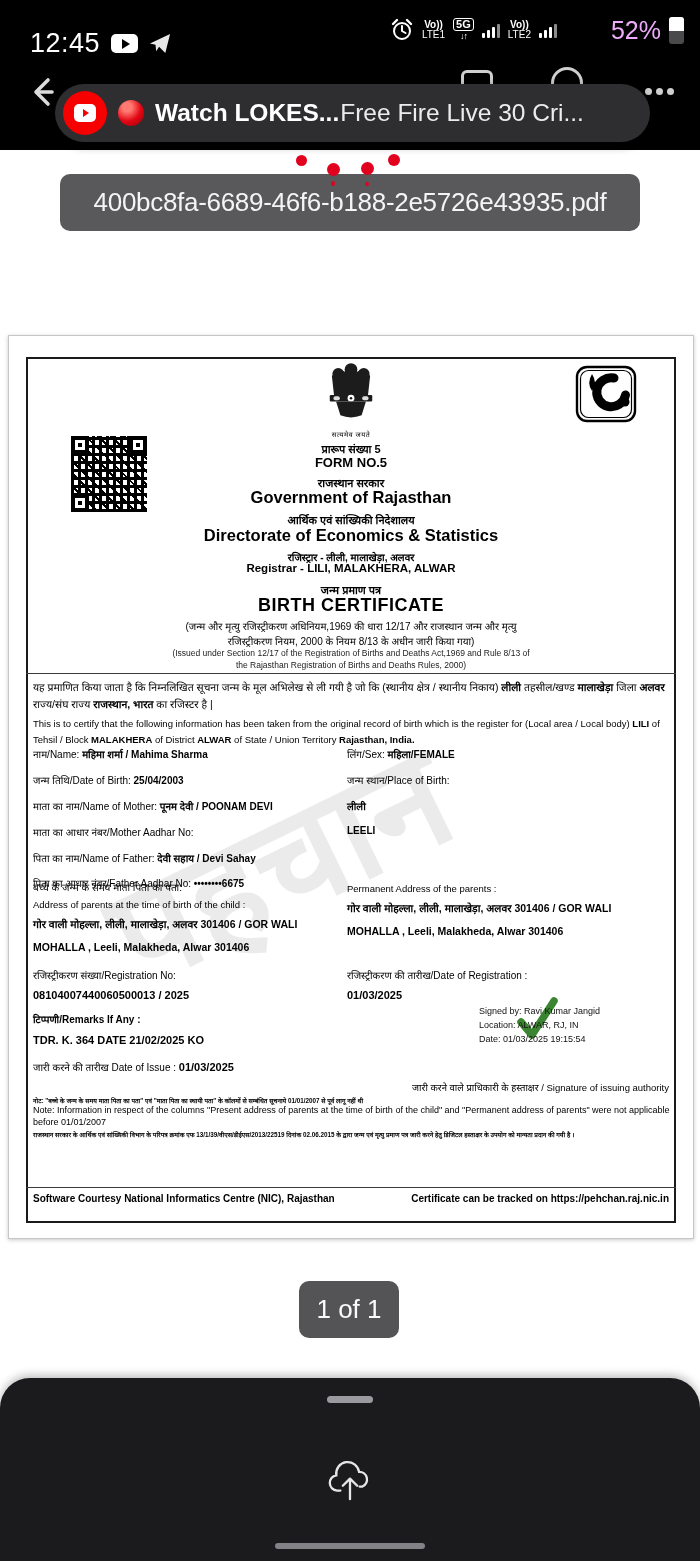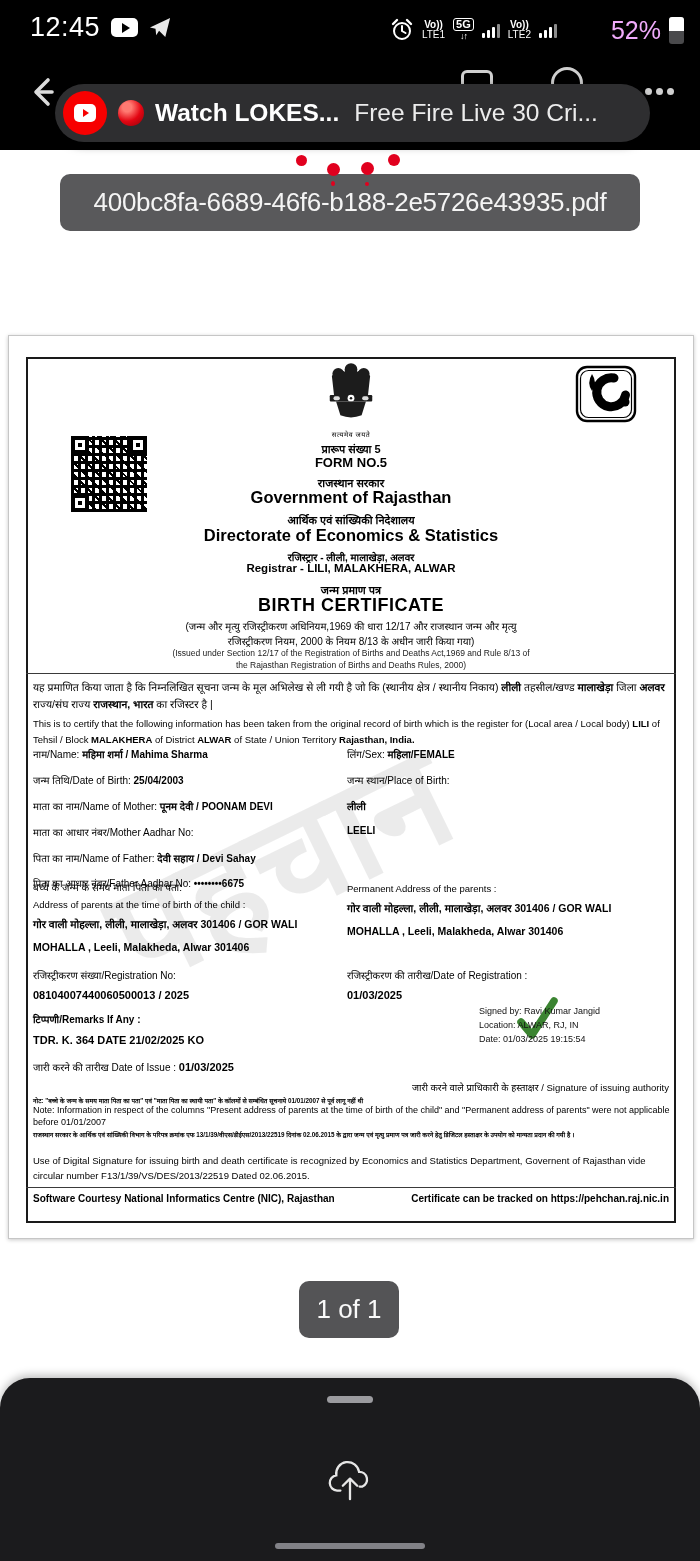--- a/index.html
+++ b/index.html
@@ -1,21 +1,21 @@
 <!DOCTYPE html>
 <html><head>
 <meta charset="utf-8">
 <style>
   html,body{margin:0;padding:0;background:#000;}
   .screen{position:relative;width:700px;height:1561px;margin:0 auto;background:#fff;overflow:hidden;
           font-family:"Liberation Sans","DejaVu Sans",sans-serif;}
 
   
   .top-black{position:absolute;left:0;top:0;width:700px;height:150px;background:#000;}
-  .sb-left{position:absolute;left:30px;top:12px;display:flex;align-items:center;gap:11px;}
+  .sb-left{position:absolute;left:30px;top:28px;display:flex;align-items:center;gap:11px;}
   .sb-time{color:#fff;font-size:27px;font-weight:400;letter-spacing:.5px;}
   .yt-badge{width:27px;height:19px;background:#fff;border-radius:5px;display:flex;align-items:center;justify-content:center;}
   .yt-badge i{display:block;width:0;height:0;border-left:8px solid #000;border-top:5px solid transparent;border-bottom:5px solid transparent;margin-left:2px;}
   .sb-right{position:absolute;right:16px;top:8px;height:44px;display:flex;align-items:center;gap:8px;color:#fff;}
   .sb-stack{display:flex;flex-direction:column;align-items:center;line-height:10px;}
   .sb-stack .s1{font-size:10px;font-weight:bold;}
   .sb-stack .s2{font-size:10px;}
   .badge5g{display:flex;flex-direction:column;align-items:center;line-height:11px;}
   .badge5g .box{border:1.5px solid #fff;border-radius:3px;font-size:11px;font-weight:bold;padding:0 2px;}
   .badge5g .arr{font-size:9px;letter-spacing:-1px;}
@@ -37,21 +37,21 @@
   .menu-dots i{display:block;width:7px;height:7px;border-radius:50%;background:#cfcfcf;}
 
   
   .notif{position:absolute;left:55px;top:84px;width:595px;height:58px;background:#2e2e30;border-radius:29px;
          display:flex;align-items:center;z-index:5;box-shadow:0 3px 10px rgba(0,0,0,.55);}
   .notif-yt{width:44px;height:44px;border-radius:50%;background:#f70000;margin-left:8px;flex:none;
             display:flex;align-items:center;justify-content:center;}
   .notif-ball{width:26px;height:26px;border-radius:50%;margin-left:11px;flex:none;
               background:radial-gradient(circle at 35% 28%,#ff7a72 0 18%,#e30613 55%,#8f0007 100%);}
   .notif-title{margin-left:11px;color:#fff;font-size:24.5px;font-weight:bold;white-space:nowrap;}
-  .notif-body{margin-left:15px;color:#ececec;font-size:24.5px;white-space:nowrap;}
+  .notif-body{margin-left:1px;color:#ececec;font-size:24.5px;white-space:nowrap;}
 
   
   .rdot{position:absolute;border-radius:50%;background:#e1001e;z-index:6;}
 
   
   .filechip{position:absolute;left:60px;top:174px;width:580px;height:57px;background:#59595b;border-radius:10px;
             display:flex;align-items:center;justify-content:center;z-index:4;}
   .filechip span{color:#f4f4f4;font-size:26px;letter-spacing:-.3px;white-space:nowrap;}
 
   
@@ -287,21 +287,20 @@
       <path d="M8 26 L19 39 L41 5" fill="none" stroke="#2a7a1f" stroke-width="7.5" stroke-linecap="round" stroke-linejoin="round" opacity="0.92"></path>
     </svg>
 
     <div class="frow" style="left:24px;top:724px;"><span class="lbl">जारी करने की तारीख Date of Issue : </span><span class="val" style="font-size:11px;">01/03/2025</span></div>
 
     <div class="frow" style="left:250px;top:745px;width:410px;text-align:right;font-size:9.5px;">जारी करने वाले प्राधिकारी के हस्ताक्षर / Signature of issuing authority</div>
 
     <div class="tiny" style="left:24px;top:760px;width:636px;">नोट: "बच्चे के जन्म के समय माता पिता का पता" एवं "माता पिता का स्थायी पता" के कॉलमों से सम्बंधित सूचनाये 01/01/2007 से पूर्व लागू नहीं थी</div>
     <div class="para" style="left:24px;top:769px;width:640px;font-size:9px;line-height:11.5px;">Note: Information in respect of the columns "Present address of parents at the time of birth of the child" and "Permanent address of parents" were not applicable before 01/01/2007</div>
     <div class="tiny" style="left:24px;top:793px;width:636px;line-height:11px;">राजस्थान सरकार के आर्थिक एवं सांख्यिकी विभाग के परिपत्र क्रमांक एफ 13/1/39/वीएस/डीईएस/2013/22519 दिनांक 02.06.2015 के द्वारा जन्म एवं मृत्यु प्रमाण पत्र जारी करने हेतु डिजिटल हस्ताक्षर के उपयोग को मान्यता प्रदान की गयी है ।</div>
-    <div class="para" style="left:24px;top:817px;width:636px;font-size:9.5px;line-height:15px;">Use of Digital Signature for issuing birth and death certificate is recognized by Economics and Statistics Department, Governent of Rajasthan vide circular number F13/1/39/VS/DES/2013/22519 Dated 02.06.2015.</div>
 
     <div class="hrule" style="top:851px;"></div>
 
     <div class="footer-row">
       <span>Software Courtesy National Informatics Centre (NIC), Rajasthan</span>
       <span>Certificate can be tracked on https://pehchan.raj.nic.in</span>
     </div>
   </div>
 
   <div class="page-ind">

